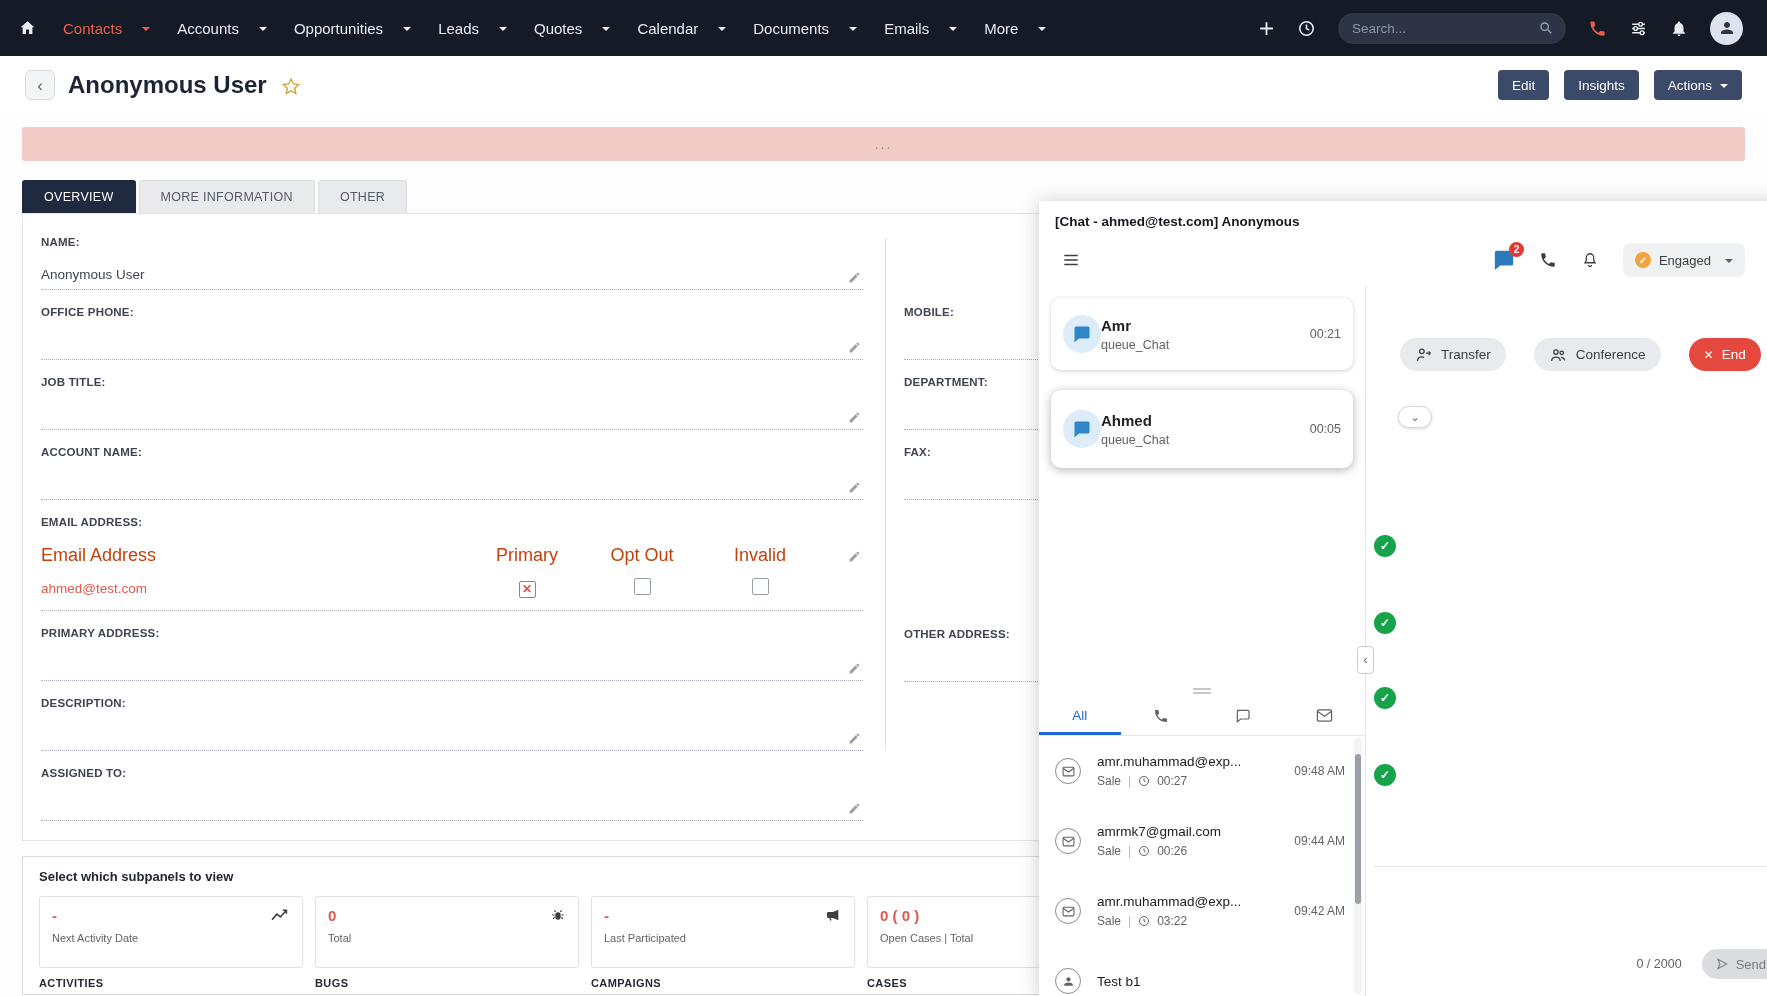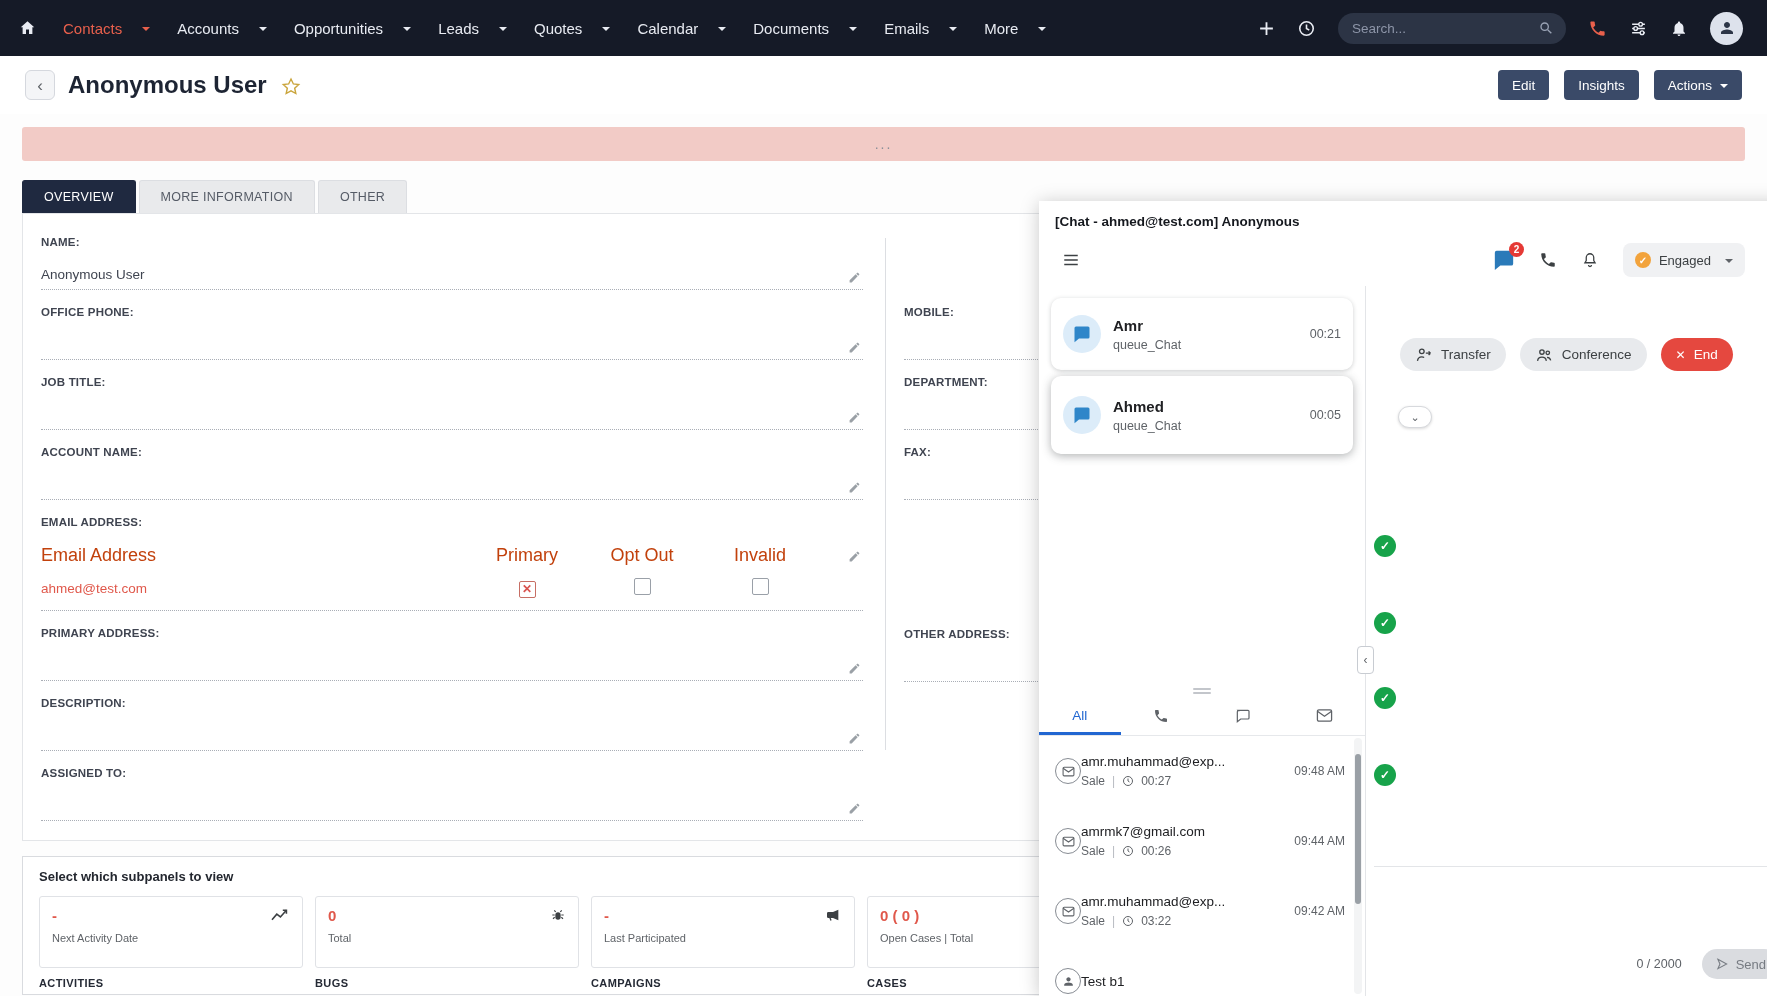--- a/index.html
+++ b/index.html
@@ -97,48 +97,48 @@
   .status-pill { display:flex; align-items:center; gap:8px; background:#f0f1f3; border-radius:8px;
                  height:34px; padding:0 12px; font-size:13px; color:#3c4043; cursor:pointer; }
   .ok-dot { width:16px; height:16px; border-radius:50%; background:#f2a33c; color:#fff; font-size:10px;
             display:flex; align-items:center; justify-content:center; font-weight:bold; }
   .caret.gray { border-top-color:#5f6368; margin-left:6px; }
   .sa-avatar { width:34px; height:34px; border-radius:50%; background:#c9d7e8; color:#33435a;
                font-size:13px; font-weight:bold; display:flex; align-items:center; justify-content:center; cursor:pointer; }
   .w-body { flex:1; display:flex; min-height:0; }
   .w-left { width:327px; min-width:327px; border-right:1px solid #e3e5e8; display:flex; flex-direction:column; }
   .conv-list { padding:12px 12px 0; }
-  .conv-card { display:flex; align-items:center; gap:12px; padding:0 12px; height:72px; border-radius:10px;
-               background:#fff; box-shadow:0 1px 4px rgba(60,64,67,.25); margin-bottom:6px; cursor:pointer; }
+  .conv-card { display:flex; align-items:center; padding:0 12px; height:72px; border-radius:10px;
+               background:#fff; box-shadow:0 1px 4px rgba(60,64,67,.25); margin-bottom:20px; cursor:pointer; }
   .conv-card.selected { height:78px; box-shadow:0 2px 10px rgba(60,64,67,.4); }
   .conv-avatar { width:38px; height:38px; border-radius:50%; background:#dcecf9; flex:none;
                  display:flex; align-items:center; justify-content:center; }
   .conv-name { font-size:15px; font-weight:bold; color:#202124; }
   .conv-queue { font-size:12.5px; color:#5f6368; margin-top:4px; }
   .conv-time { margin-left:auto; font-size:12.5px; color:#5f6368; }
   .flex-spacer { flex:1; }
   .grip { height:16px; display:flex; flex-direction:column; align-items:center; justify-content:center;
           gap:2px; cursor:row-resize; }
   .grip i { width:18px; height:2px; background:#c3c6cb; border-radius:1px; display:block; }
   .w-tabs { display:flex; border-bottom:1px solid #e6e8eb; flex:none; }
   .w-tab { flex:1; height:36px; display:flex; align-items:center; justify-content:center; font-size:13.5px;
            color:#5f6368; cursor:pointer; border-bottom:3px solid transparent; }
   .w-tab.active { color:#2166d1; border-bottom-color:#2166d1; }
   .history { height:260px; position:relative; overflow:hidden; flex:none; }
-  .h-row { display:flex; align-items:center; gap:0; padding:0 20px 0 16px; height:70px; cursor:pointer; }
+  .h-row { display:flex; align-items:center; gap:16px; padding:0 20px 0 16px; height:70px; cursor:pointer; }
   .h-icon { width:26px; height:26px; border-radius:50%; border:1.5px solid #878c93; flex:none;
             display:flex; align-items:center; justify-content:center; }
   .h-name { font-size:13.5px; color:#202124; white-space:nowrap; }
   .h-meta { display:flex; align-items:center; gap:7px; margin-top:5px; font-size:12px; color:#5f6368; }
   .pipe { color:#b7bbc1; }
   .h-time { margin-left:auto; font-size:12px; color:#5f6368; }
   .h-scroll { position:absolute; right:3px; top:2px; bottom:2px; width:8px; background:#f3f4f5; border-radius:4px; }
   .h-thumb { position:absolute; top:16px; left:1px; width:6px; height:150px; background:#9aa0a6; border-radius:3px; cursor:grab; }
   .w-right { flex:1; position:relative; }
-  .controls { position:absolute; left:34px; top:52px; display:flex; gap:14px; }
+  .controls { position:absolute; left:34px; top:52px; display:flex; gap:28px; }
   .pill { display:flex; align-items:center; gap:8px; height:33px; padding:0 15px; border-radius:17px;
           border:none; background:#e8eaed; color:#3c4043; font-size:13.5px; }
   .pill.end { background:#e5483f; color:#fff; }
   .pill .x { font-size:12px; }
   .chev-btn { position:absolute; left:32px; top:120px; width:34px; height:22px; border-radius:11px;
               border:1px solid #d7d9dd; background:#fff; color:#5f6368; font-size:11px;
               box-shadow:0 1px 3px rgba(0,0,0,.15); display:flex; align-items:center; justify-content:center; padding:0; }
   .gcheck { position:absolute; left:8px; width:22px; height:22px; border-radius:50%; background:#17a34a;
             color:#fff; font-size:12px; font-weight:bold; display:flex; align-items:center; justify-content:center; }
   .g1{top:249px} .g2{top:326px} .g3{top:401px} .g4{top:478px}

